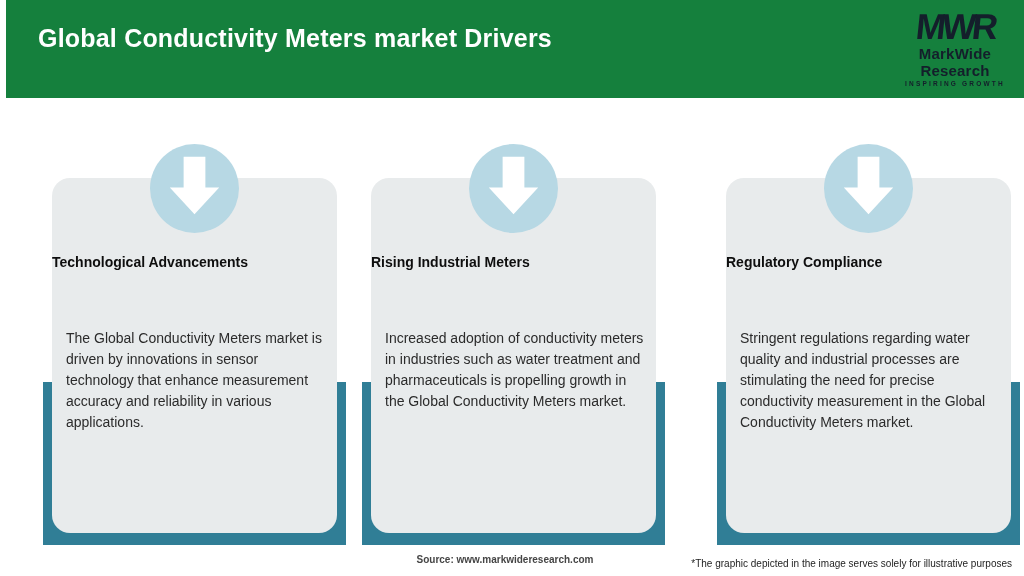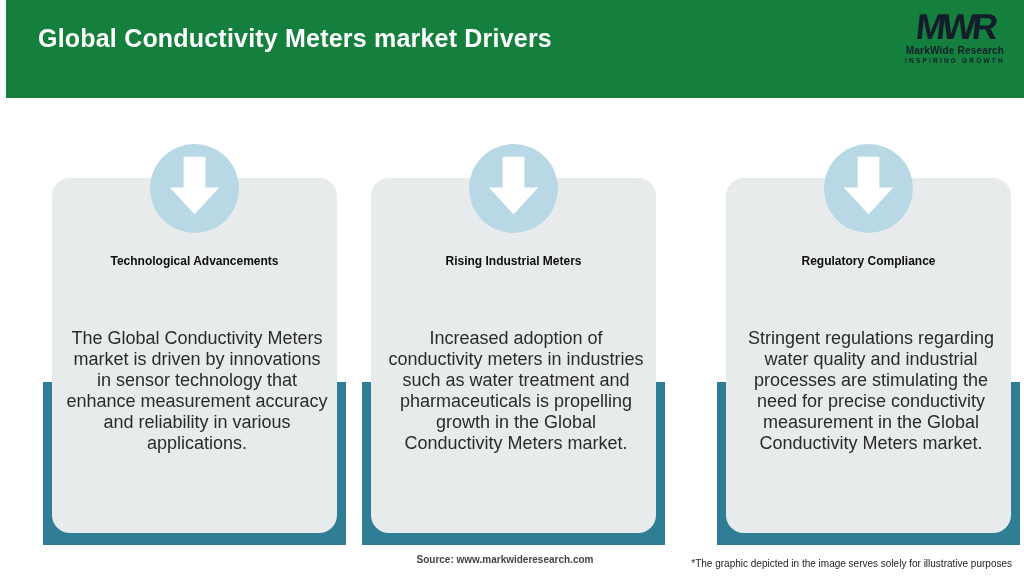--- a/index.html
+++ b/index.html
@@ -34,21 +34,21 @@
     color: #141e2b;
   }
   .logo-monogram {
     font-size: 36px;
     font-weight: bold;
     letter-spacing: -4px;
     line-height: 34px;
     transform: skewX(-6deg);
   }
   .logo-name {
-    font-size: 10px;
+    font-size: 15px;
     font-weight: bold;
     letter-spacing: 0.2px;
     margin-top: 1px;
   }
   .logo-tagline {
     font-size: 6.5px;
     font-weight: bold;
     letter-spacing: 2.2px;
     margin-top: 1px;
   }
@@ -79,33 +79,31 @@
   }
   .arrow-circle {
     position: absolute;
     left: 107px; top: 0;
     width: 89px; height: 89px;
   }
   .card-title {
     position: absolute;
     left: 9px; top: 110px; 
     width: 285px;
-    text-align: center;
-    font-size: 12px;
+    font-size: 14px;
     font-weight: bold;
     color: #0e0e0e;
   }
   .card-body {
     position: absolute;
     left: 23px; top: 184px; 
     width: 262px;
-    font-size: 18px;
+    font-size: 14px;
     line-height: 21px;
     color: #2b2b2b;
-    text-align: center;
   }
 
   
   .footer-source {
     position: absolute;
     left: 355px; top: 554px;
     width: 300px;
     text-align: center;
     font-size: 10px;
     font-weight: bold;

